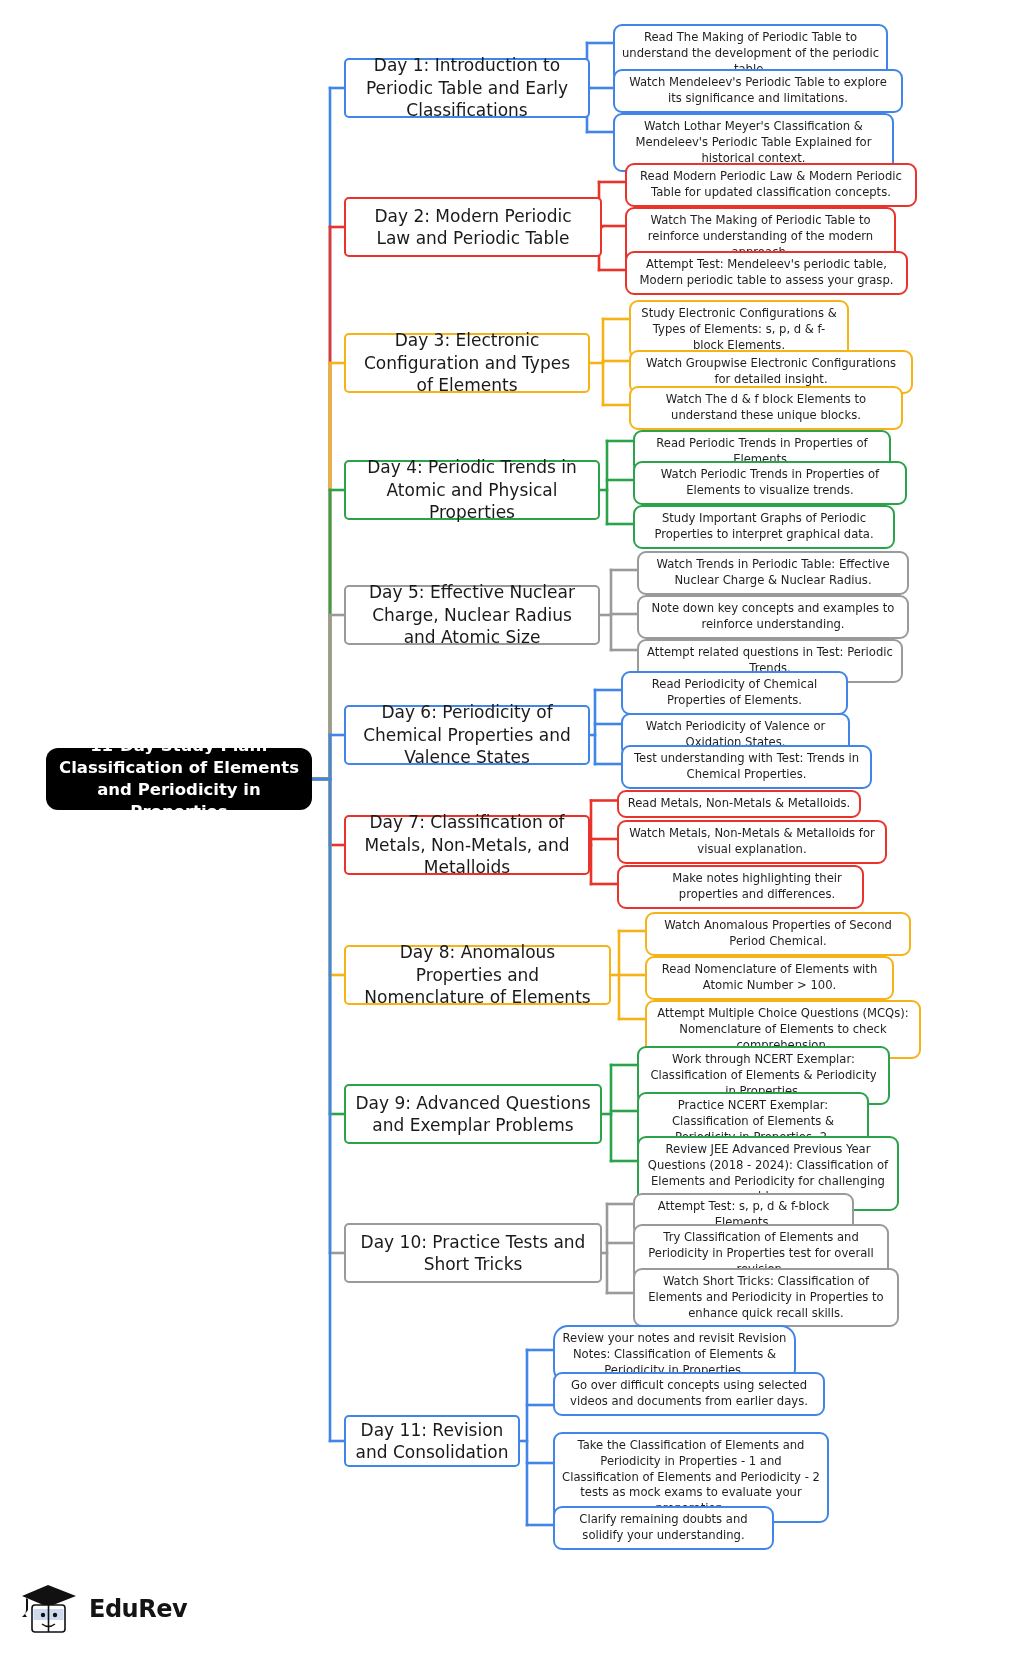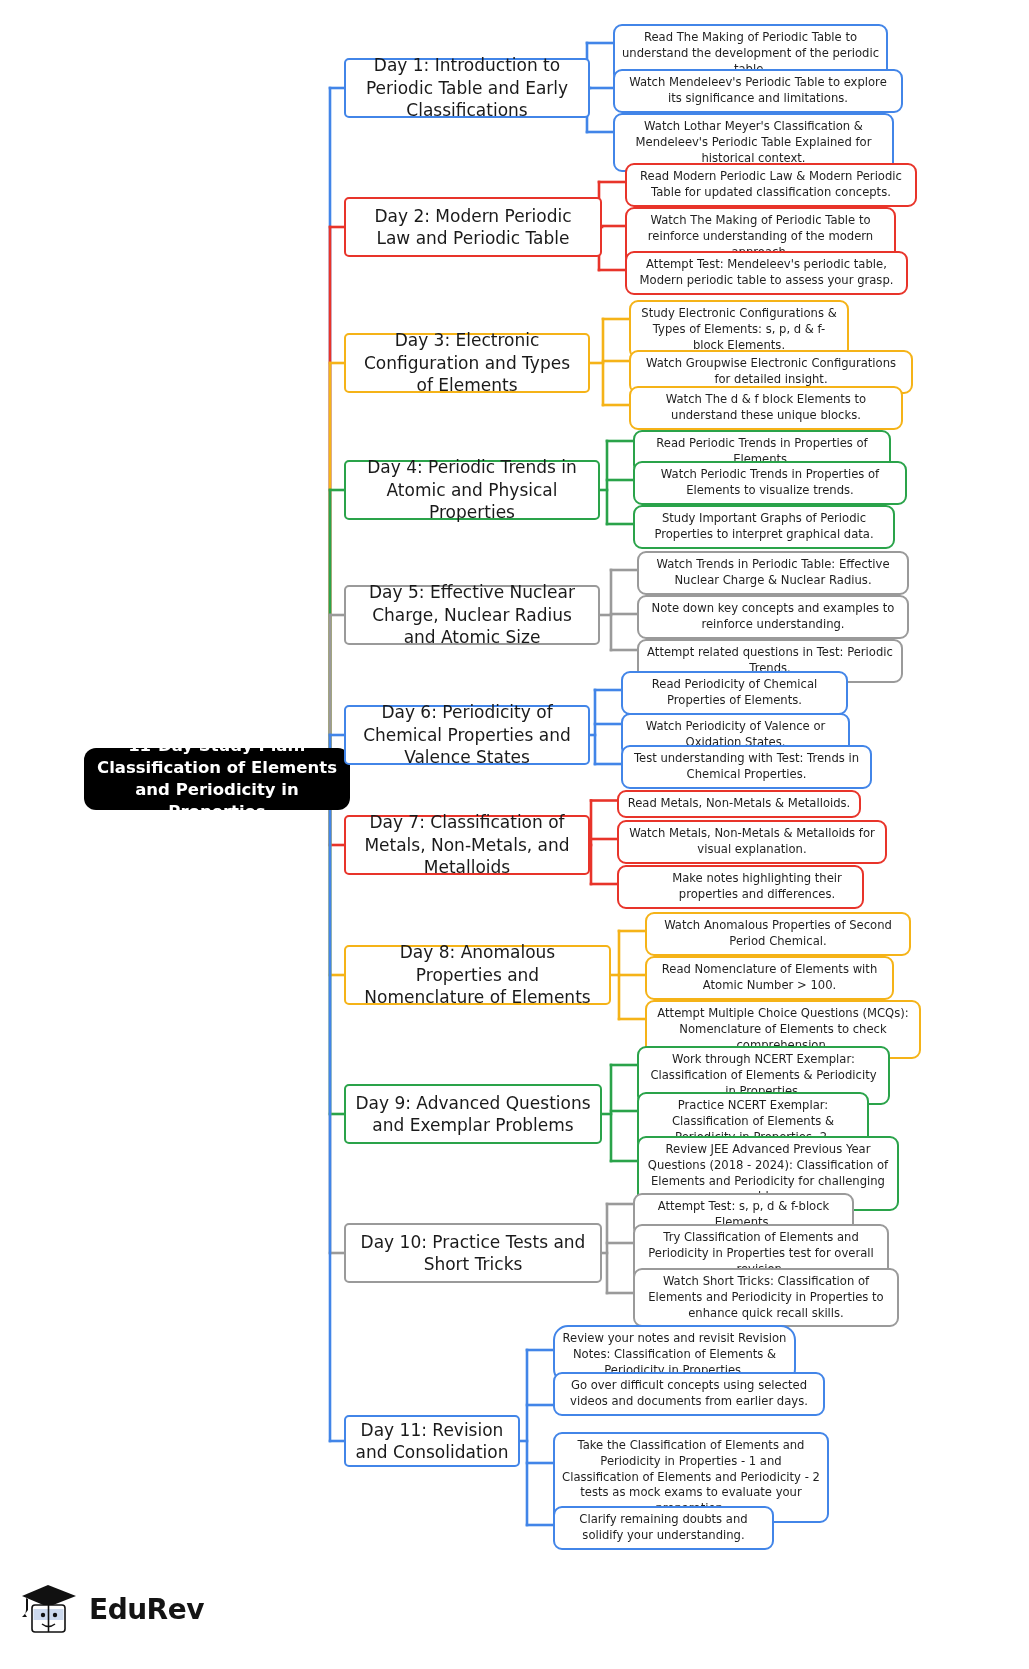--- a/index.html
+++ b/index.html
@@ -28,21 +28,20 @@
     border-radius: 12px;
     font-weight: bold;
     font-size: 16.5px;
     line-height: 1.33;
     text-align: center;
     display: flex;
     align-items: center;
     justify-content: center;
     padding: 8px 10px;
     z-index: 3;
-    margin-left: 38px;
   }
   .day-node {
     position: absolute;
     background: #ffffff;
     border: 2.4px solid #000;
     border-radius: 5px;
     font-size: 17px;
     line-height: 1.32;
     color: #1a1a1a;
     text-align: center;
@@ -71,21 +70,21 @@
     position: absolute;
     left: 18px;
     top: 1580px;
     display: flex;
     align-items: center;
     gap: 9px;
     z-index: 4;
   }
   .brand-mark { width: 62px; height: 58px; display: block; }
   .brand-text {
-    font-size: 28px;
+    font-size: 24px;
     font-weight: bold;
     color: #141414;
     letter-spacing: -0.5px;
     font-family: "DejaVu Sans", "Liberation Sans", sans-serif;
   }
 </style>
 </head>
 <body>
 
 <div id="page">

